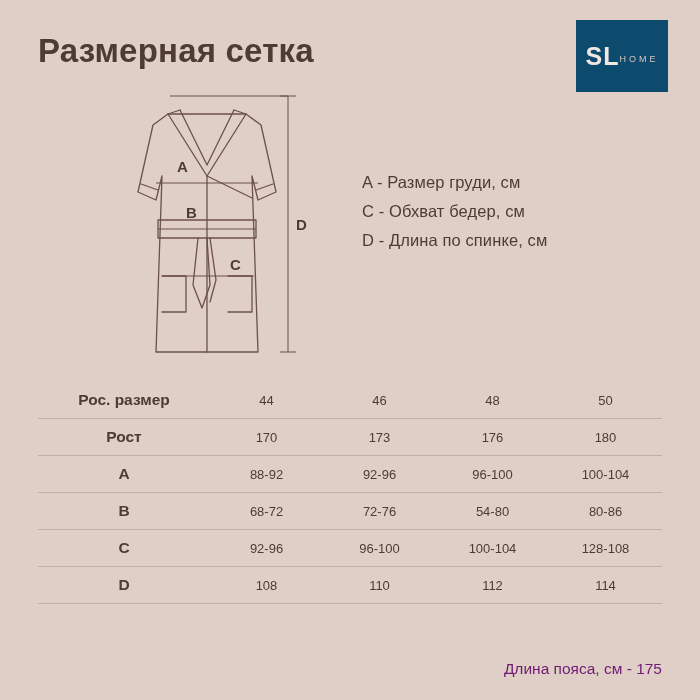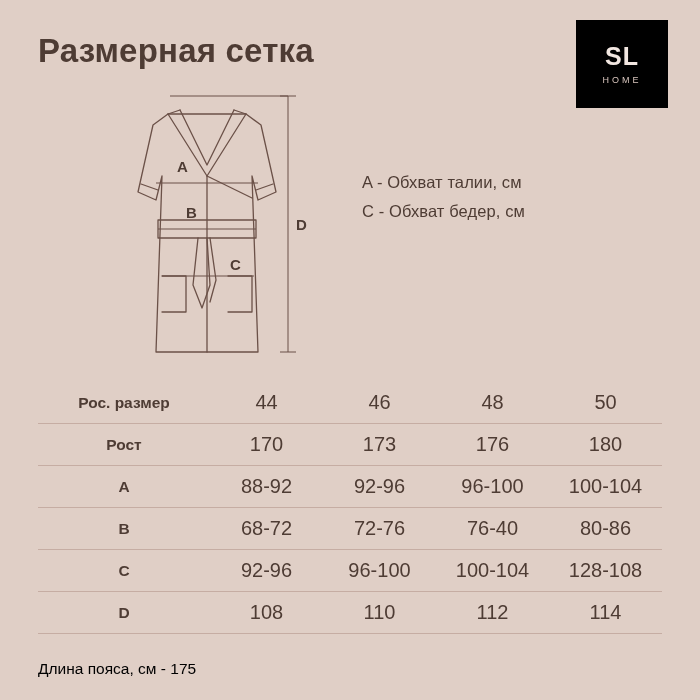--- a/index.html
+++ b/index.html
@@ -26,24 +26,24 @@
     font-size: 33px;
     font-weight: 700;
     letter-spacing: 0.2px;
     color: #4e3c34;
   }
   .logo-box {
     position: absolute;
     right: 32px;
     top: 20px;
     width: 92px;
-    height: 88px;
-    background: #000000;
+    height: 72px;
+    background: #0c4a6e;
     display: flex;
-    flex-direction: column;
+    flex-direction: row;
     align-items: center;
     justify-content: center;
   }
   .logo-box .logo-main {
     color: #f2e7e1;
     font-size: 25px;
     font-weight: 700;
     letter-spacing: 1px;
     line-height: 1;
   }
@@ -82,21 +82,21 @@
     top: 382px;
     width: 624px;
   }
   table {
     width: 100%;
     border-collapse: collapse;
     table-layout: fixed;
   }
   table td, table th {
     text-align: center;
-    font-size: 20px;
+    font-size: 13px;
     font-weight: 400;
     color: #4e3c34;
     padding: 9px 2px 9px;
     border-bottom: 1px solid #c6ada3;
   }
   table tr.head th {
     font-weight: 700;
     font-size: 16px;
     border-bottom: 1px solid #c6ada3;
   }
@@ -107,23 +107,23 @@
   table tr:last-child td, table tr:last-child th {
     border-bottom: 1px solid #c6ada3;
   }
   col.c0 { width: 172px; }
   col.c1, col.c2, col.c3, col.c4 { width: 113px; }
   .footnote {
     position: absolute;
     left: 0;
     top: 278px;
     width: 624px;
-    text-align: left;
+    text-align: right;
     font-size: 15.5px;
-    color: #000000;
+    color: #701a75;
   }
 </style>
 </head>
 <body>
 
 <div class="page">
 
   <div class="title">Размерная сетка</div>
 
   <div class="logo-box">
@@ -168,22 +168,23 @@
       <g font-family="Liberation Sans, sans-serif" font-size="15" font-weight="700" fill="#4e3c34">
         <text x="67" y="92">A</text>
         <text x="76" y="138">B</text>
         <text x="120" y="190">C</text>
         <text x="186" y="150">D</text>
       </g>
     </svg>
   </div>
 
   <div class="legend">
-    <div>A - Обхват талии, см</div>
+    <div>A - Размер груди, см</div>
     <div>C - Обхват бедер, см</div>
+    <div>D - Длина по спинке, см</div>
   </div>
 
   <div class="table-wrap">
     <table>
       <colgroup>
         <col class="c0">
           <col class="c1">
           <col class="c2">
           <col class="c3">
           <col class="c4">
@@ -207,21 +208,21 @@
           <th class="rowhead">A</th>
           <td>88-92</td>
           <td>92-96</td>
           <td>96-100</td>
           <td>100-104</td>
         </tr>
         <tr>
           <th class="rowhead">B</th>
           <td>68-72</td>
           <td>72-76</td>
-          <td>76-40</td>
+          <td>54-80</td>
           <td>80-86</td>
         </tr>
         <tr>
           <th class="rowhead">C</th>
           <td>92-96</td>
           <td>96-100</td>
           <td>100-104</td>
           <td>128-108</td>
         </tr>
         <tr>

